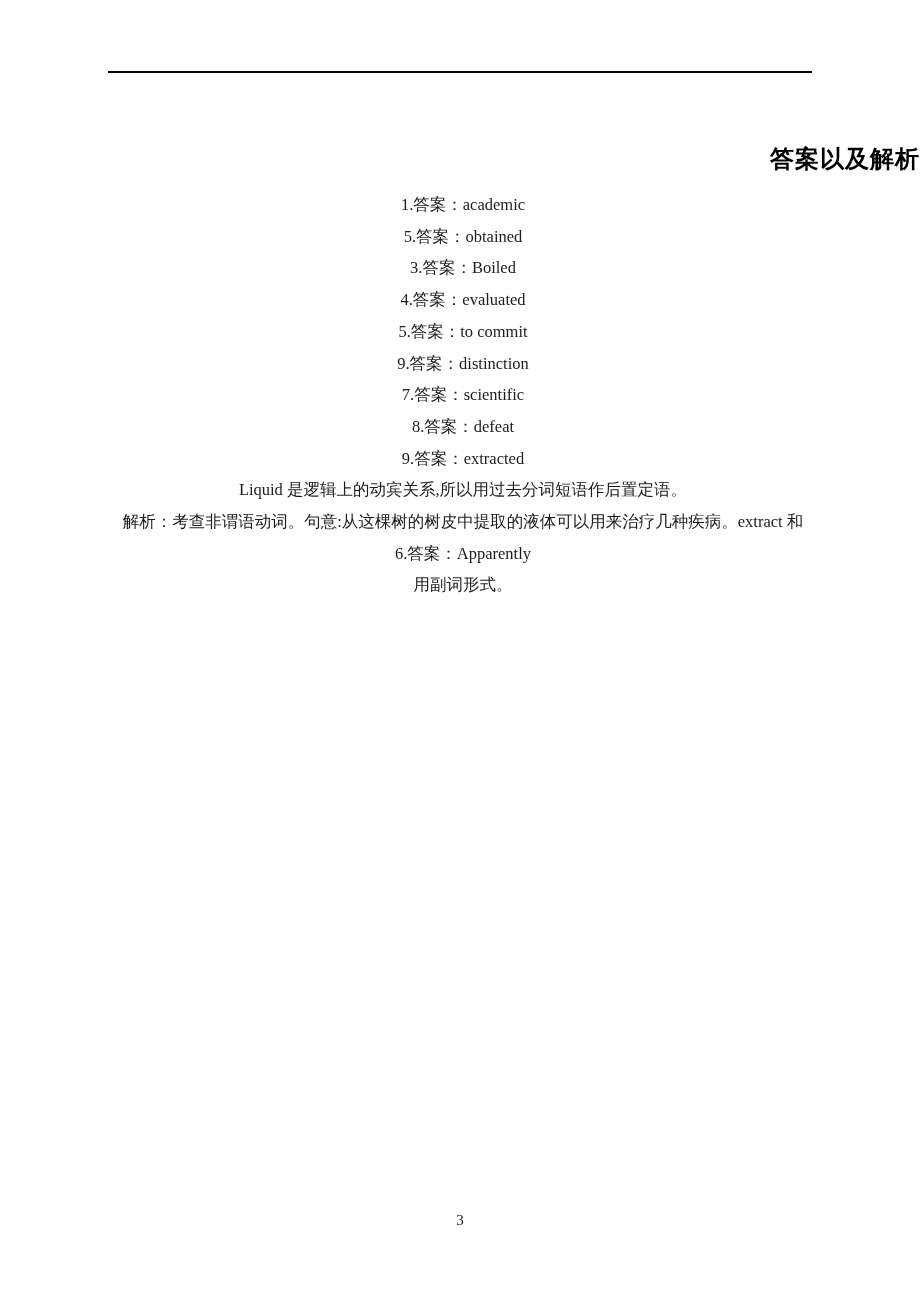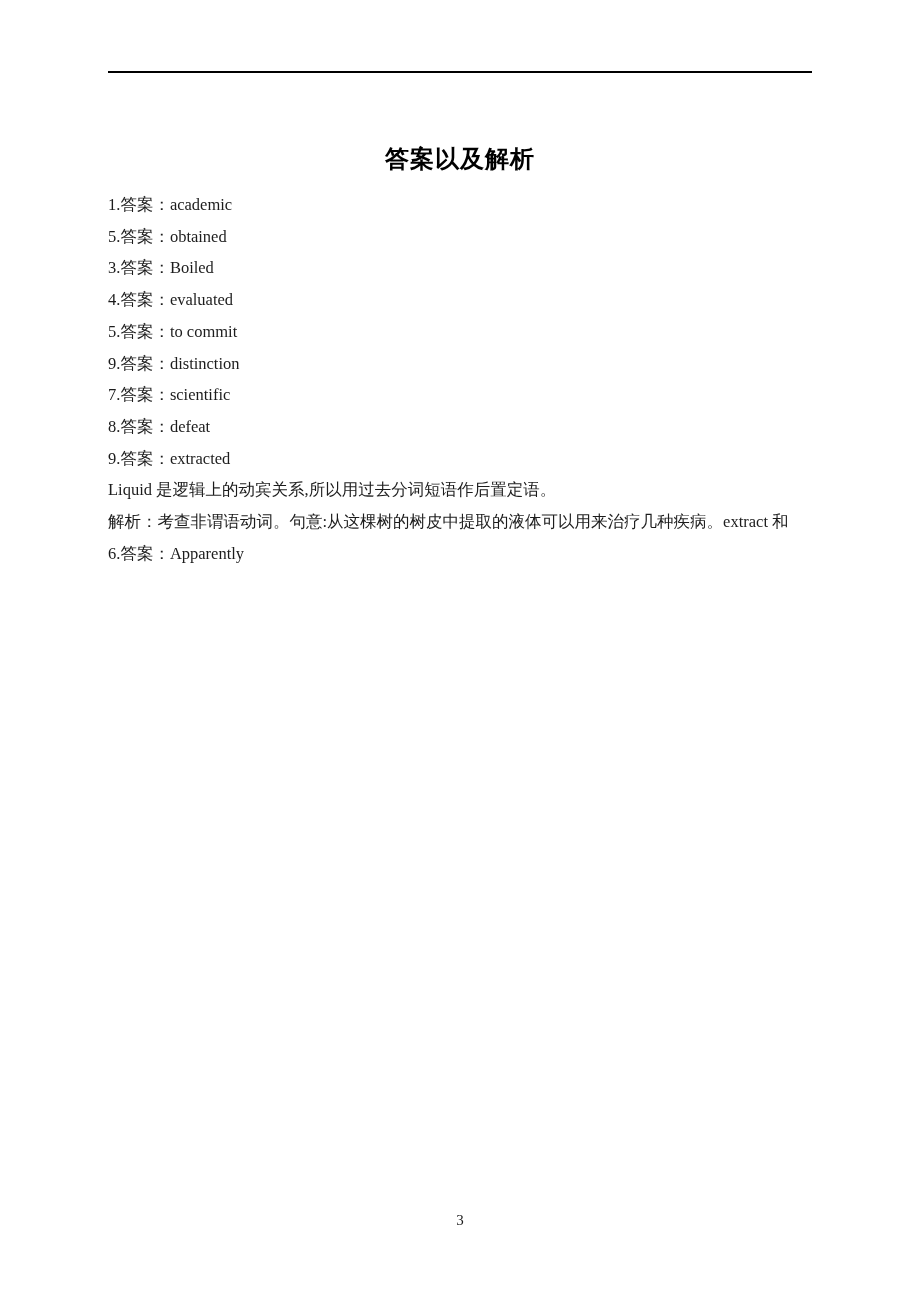--- a/index.html
+++ b/index.html
@@ -22,33 +22,34 @@
     top: 71px;
     width: 704px;
     height: 0;
     border-top: 2.5px solid #000000;
   }
   .doc-title {
     position: absolute;
     left: 0;
     top: 143px;
     width: 100%;
-    text-align: center;
+    text-align: right;
     font-size: 24px;
     font-weight: bold;
     color: #000000;
     letter-spacing: 1px;
   }
   .content {
     position: absolute;
     left: 108px;
     top: 189px;
     width: 710px;
     font-size: 16.5px;
     line-height: 31.7px;
+    text-align: center;
   }
   .line {
     white-space: nowrap;
   }
   .page-number {
     position: absolute;
     left: 0;
     top: 1212px;
     width: 100%;
     text-align: center;
@@ -71,17 +72,18 @@
     <div class="line">3.答案：Boiled</div>
     <div class="line">4.答案：evaluated</div>
     <div class="line">5.答案：to commit</div>
     <div class="line">9.答案：distinction</div>
     <div class="line">7.答案：scientific</div>
     <div class="line">8.答案：defeat</div>
     <div class="line">9.答案：extracted</div>
     <div class="line">Liquid 是逻辑上的动宾关系,所以用过去分词短语作后置定语。</div>
     <div class="line">解析：考查非谓语动词。句意:从这棵树的树皮中提取的液体可以用来治疗几种疾病。extract 和</div>
     <div class="line">6.答案：Apparently</div>
+    <div class="line">用副词形式。</div>
   </div>
 
   <div class="page-number">3</div>
 
 </div>
 
 </body></html>

